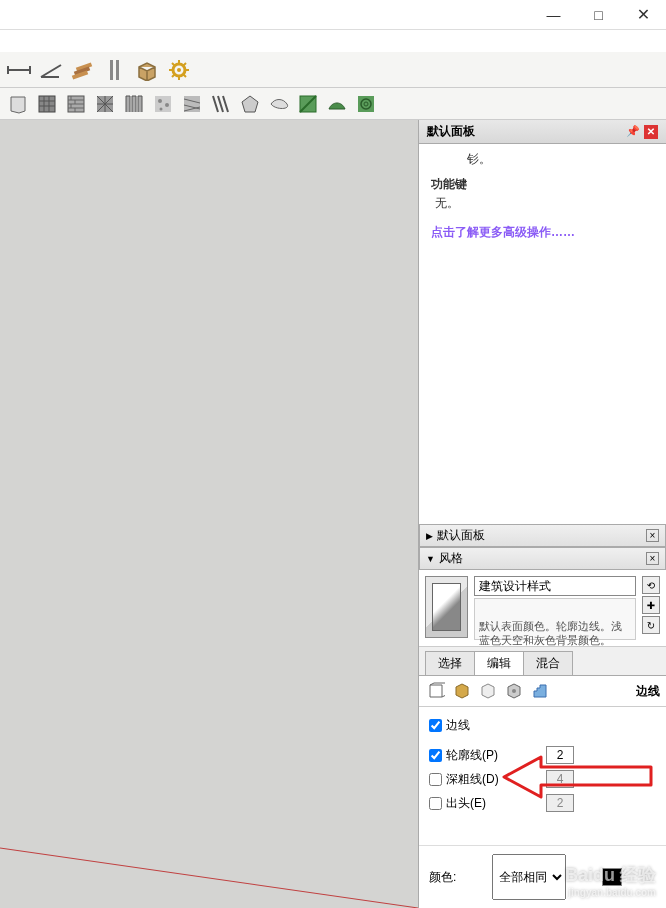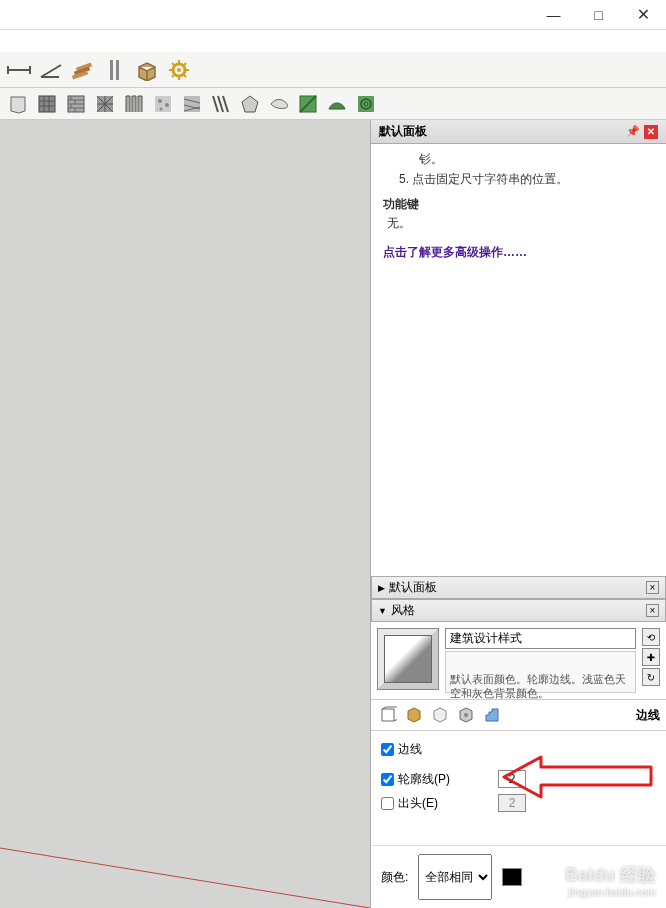--- a/index.html
+++ b/index.html
@@ -70,21 +70,21 @@
     .red-line {
       position: absolute;
       bottom: 0;
       left: 0;
       width: 100%;
       height: 200px;
     }
     
     
     .side-panel {
-      width: 296px;
+      width: 248px;
       background: #fff;
       border-left: 1px solid #aaa;
       display: flex;
       flex-direction: column;
     }
     
     .panel-title {
       background: linear-gradient(#e8e8e8, #d8d8d8);
       border-bottom: 1px solid #aaa;
       padding: 3px 8px;
@@ -108,21 +108,21 @@
     }
     .help-content ol { list-style: none; padding-left: 16px; }
     .help-content li { margin-bottom: 2px; line-height: 1.5; }
     .help-content .section-title {
       font-weight: bold;
       margin-top: 8px;
       margin-bottom: 2px;
     }
     .help-content .indent { padding-left: 4px; }
     .help-content .link {
-      color: #4c1d95;
+      color: #8b5cf6;
       font-weight: bold;
       margin-top: 12px;
       cursor: pointer;
     }
     
     .section-header {
       background: linear-gradient(#f0f0f0, #e0e0e0);
       border: 1px solid #aaa;
       padding: 2px 6px;
       font-size: 12px;
@@ -157,21 +157,21 @@
       position: absolute;
       inset: 6px;
       background: linear-gradient(135deg, #fff 40%, #888 60%);
       border: 1px solid #666;
     }
     .style-info { flex: 1; display: flex; flex-direction: column; gap: 2px; }
     .style-name-input {
       border: 1px solid #888;
       padding: 2px 4px;
       font-size: 12px;
-      font-family: Liberation Serif, serif;
+      font-family: Liberation Mono, monospace;
     }
     .style-desc {
       border: 1px solid #ccc;
       background: #f8f8f8;
       padding: 20px 4px;
       font-size: 11px;
       color: #555;
       line-height: 1.3;
       height: 40px;
     }
@@ -251,21 +251,21 @@
     }
     .opt-row .num-input:disabled {
       background: #eee;
       color: #888;
     }
     
     .color-row {
       display: flex;
       align-items: center;
       padding: 8px 10px;
-      gap: 10px;
+      gap: 36px;
       border-top: 1px solid #ddd;
       margin-top: 20px;
     }
     .color-row select {
       font-size: 12px;
       padding: 14px 2px;
     }
     .color-swatch {
       width: 20px; height: 18px;
       background: #000;
@@ -439,21 +439,20 @@
       <span>默认面板</span>
       <div class="controls">
         <span class="pin-icon">📌</span>
         <span class="close-icon red">✕</span>
       </div>
     </div>
 
     <div class="help-content">
       <ol>
         <li class="indent" style="padding-left:20px">钐。</li>
-        <li>5. 点击固定尺寸字符串的位置。</li>
       </ol>
       <div class="section-title">功能键</div>
       <div class="indent">无。</div>
       <div class="link">点击了解更多高级操作……</div>
     </div>
 
     <div class="section-header">
       <span class="arrow">▶</span>
       <span>默认面板</span>
       <span class="close-btn">×</span>
@@ -471,20 +470,25 @@
         <input class="style-name-input" value="建筑设计样式" style="">
         <div class="style-desc">默认表面颜色。轮廓边线。浅蓝色天空和灰色背景颜色。</div>
       </div>
       <div class="style-btns">
         <div class="style-btn">⟲</div>
         <div class="style-btn">✚</div>
         <div class="style-btn">↻</div>
       </div>
     </div>
 
+    <div class="tabs">
+      <div class="tab">选择</div>
+      <div class="tab active">编辑</div>
+      <div class="tab">混合</div>
+    </div>
 
     <div class="sub-toolbar">
       <div class="sub-icon">
           <svg width="18" height="18" viewBox="0 0 18 18">
             <path d="M3 3h12v12H3z M3 3l4-2h12v12l-4 2" fill="none" stroke="#666"></path>
           </svg>
         </div>
       <div class="sub-icon">
           <svg width="18" height="18" viewBox="0 0 18 18">
             <path d="M3 5l6-3 6 3v8l-6 3-6-3z" fill="#d4a84a" stroke="#8a6a2a"></path>
@@ -515,20 +519,25 @@
         <label>边线</label>
       </div>
       <div style="height:6px"></div>
       <div class="opt-row">
         <input type="checkbox" checked="" style="">
         <label>轮廓线(P)</label>
         <input class="num-input" value="2" style="">
       </div>
       <div class="opt-row">
         <input type="checkbox" style="">
+        <label>深粗线(D)</label>
+        <input class="num-input" disabled="" value="4" style="">
+      </div>
+      <div class="opt-row">
+        <input type="checkbox" style="">
         <label>出头(E)</label>
         <input class="num-input" disabled="" value="2" style="">
       </div>
     </div>
 
     <div class="color-row">
       <span>颜色:</span>
       <select>
         <option>全部相同</option>
       </select>

